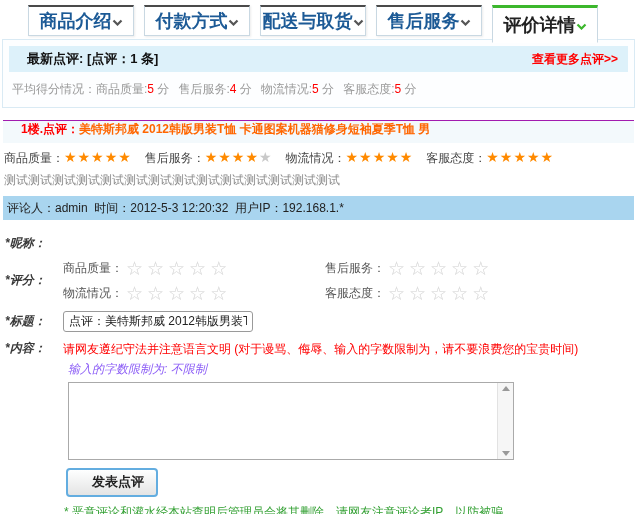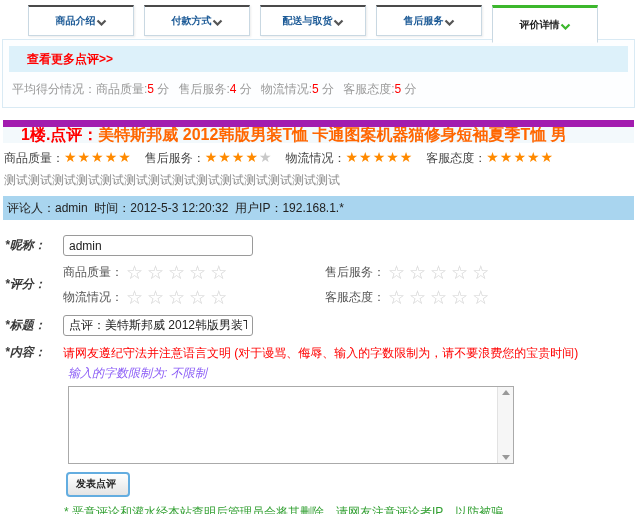--- a/index.html
+++ b/index.html
@@ -7,21 +7,21 @@
   body {
     font-family: "Liberation Sans", "DejaVu Sans", sans-serif;
     font-size: 12px; background: #fff; color: #333;
   }
   
   .tab-bar { height: 41px; padding: 5px 0 0 28px; display: flex; gap: 10px; align-items: flex-start; position: relative; }
   .tab {
     width: 106px; height: 31px; background: #fff;
     border: 1px solid #c9d8e2; border-top: 2px solid #4a4a4a;
     display: flex; align-items: center; justify-content: center; 
-    color: var(--tab-blue); font-weight: bold; font-size: 10px; cursor: pointer;
+    color: var(--tab-blue); font-weight: bold; font-size: 18px; cursor: pointer;
     box-shadow: 1px 1px 2px rgba(0,0,0,.08);
   }
   .tab .chev { color: #555; margin-top: 2px; }
   .tab.active {
     border-top: 3px solid var(--accent-green); height: 38px;
     color: #222; position: relative; z-index: 3; box-shadow: none;
     border-bottom: 1px solid #fff;
   }
   .tab.active .chev { color: var(--accent-green); }
   
@@ -34,23 +34,23 @@
     display: flex; align-items: center; justify-content: space-between;
     padding: 0 10px 0 18px;
   }
   .summary-title { font-weight: bold; font-size: 13px; color: #111; }
   .more-link { color: var(--red); font-weight: bold; cursor: pointer; text-decoration: none; }
   .avg-row { padding: 9px 2px 3px 3px; color: #999; }
   .score { margin-right: 9px; }
   .sv { color: var(--red); }
   
   .review-header {
-    margin: 12px 3px 0 3px; background: #f3f9fc; border-top: 7px solid #a21caf;
-    height: 23px; display: flex; align-items: center; padding-left: 18px;
-    font-weight: bold; font-size: 16px; white-space: nowrap; overflow: hidden;
+    margin: 12px 3px 0 3px; background: #f3f9fc; border-top: 1px solid #a21caf;
+    height: 23px; display: flex; align-items: flex-start; padding-left: 18px;
+    font-weight: bold; font-size: 12px; white-space: nowrap; overflow: hidden;
   }
   .floor { color: var(--red); }
   .rtitle { color: #ff6600; }
   .review-stars { padding: 6px 2px 0 4px; color: #444; white-space: nowrap; }
   .rating-group { margin-right: 13px; }
   .stars { font-size: 14px; letter-spacing: 1px; }
   .sf { color: var(--star-orange); }
   .se { color: #c9c9c9; }
   .review-content { padding: 5px 4px 4px 4px; color: #888; }
   .review-meta {
@@ -83,21 +83,21 @@
     background: #f6f6f6; border-left: 1px solid #e2e2e2;
     display: flex; flex-direction: column; justify-content: space-between; align-items: center;
     padding: 3px 0; cursor: pointer;
   }
   .tri-up { width: 0; height: 0; border-left: 4px solid transparent; border-right: 4px solid transparent; border-bottom: 5px solid #999; }
   .tri-down { width: 0; height: 0; border-left: 4px solid transparent; border-right: 4px solid transparent; border-top: 5px solid #999; }
   .submit-row { margin: 8px 0 7px 66px; }
   button.submit {
     border: 2px solid #63ade0; border-radius: 4px;
     background: linear-gradient(#feffff, #e4e4e4);
-    padding: 3px 12px 4px 8px; font-size: 10px; font-weight: bold; color: #222;
+    padding: 3px 12px 4px 24px; font-size: 13px; font-weight: bold; color: #222;
     font-family: Liberation Serif, serif; cursor: pointer;
   }
   
   .notes { margin-left: 64px; color: var(--note-green); }
   .note { line-height: 16px; }
 </style>
 </head>
 <body>
 
 <div class="page">
@@ -130,41 +130,41 @@
       <div class="tab active">
         <span class="tab-label">评价详情</span>
         <svg class="chev" width="11" height="7" viewBox="0 0 11 7">
           <polyline points="1.5,1.5 5.5,5.5 9.5,1.5" fill="none" stroke="currentColor" stroke-width="2.2"></polyline>
         </svg>
       </div>
     </div>
 
   <div class="summary-box">
     <div class="summary-header">
+      <span class="summary-title">最新点评: [点评：1 条]</span>
       <a class="more-link" href="#">查看更多点评&gt;&gt;</a>
     </div>
     <div class="avg-row">
       <span class="avg-label">平均得分情况：</span><span><span class="score"><span class="sl">商品质量:</span><span class="sv">5</span><span class="su"> 分</span></span><span class="score"><span class="sl">售后服务:</span><span class="sv">4</span><span class="su"> 分</span></span><span class="score"><span class="sl">物流情况:</span><span class="sv">5</span><span class="su"> 分</span></span><span class="score"><span class="sl">客服态度:</span><span class="sv">5</span><span class="su"> 分</span></span></span>
     </div>
   </div>
 
   <div class="review-item">
     <div class="review-header">
       <span class="floor">1楼.点评：</span>
         <span class="rtitle">美特斯邦威 2012韩版男装T恤 卡通图案机器猫修身短袖夏季T恤 男</span>
     </div>
     <div class="review-stars"><span class="rating-group"><span class="rl">商品质量：</span><span class="stars"><span class="sf">★★★★★</span><span class="se"></span></span></span><span class="rating-group"><span class="rl">售后服务：</span><span class="stars"><span class="sf">★★★★</span><span class="se">★</span></span></span><span class="rating-group"><span class="rl">物流情况：</span><span class="stars"><span class="sf">★★★★★</span><span class="se"></span></span></span><span class="rating-group"><span class="rl">客服态度：</span><span class="stars"><span class="sf">★★★★★</span><span class="se"></span></span></span></div>
     <div class="review-content">测试测试测试测试测试测试测试测试测试测试测试测试测试测试</div>
     <div class="review-meta">评论人：admin  时间：2012-5-3 12:20:32  用户IP：192.168.1.*</div>
   </div>
 
   <div class="form">
     <div class="frow">
       <span class="flabel">*昵称：</span>
-      <input class="text" type="text" value="admin" style="">
     </div>
     <div class="frow top">
       <span class="flabel">*评分：</span>
       <div class="rating-grid">
           <div class="frating">
             <span class="frl">商品质量：</span>
             <span class="fstars">☆☆☆☆☆</span>
           </div>
           <div class="frating">
             <span class="frl">售后服务：</span>

